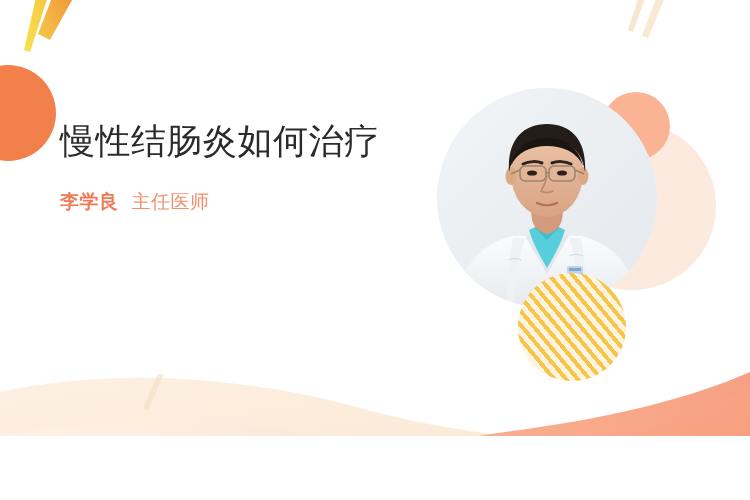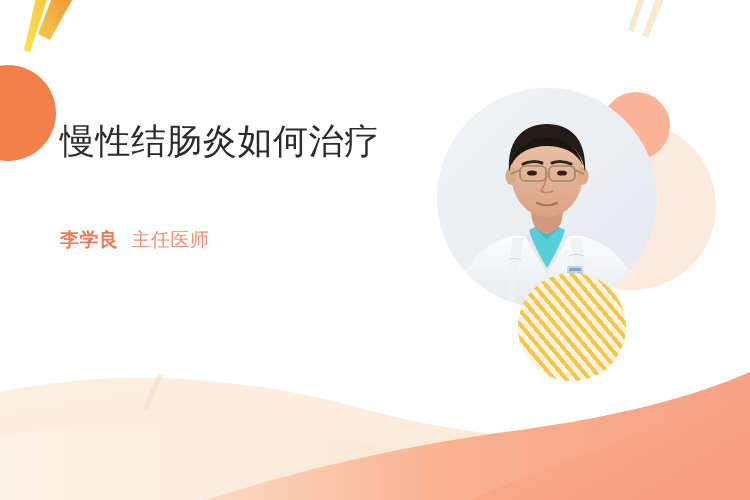--- a/index.html
+++ b/index.html
@@ -7,21 +7,21 @@
     padding: 0;
     background: #ffffff;
   }
   body {
     font-family: "Liberation Sans", "DejaVu Sans", sans-serif;
   }
 
   #card {
     position: relative;
     width: 750px;
-    height: 500px;
+    height: 436px;
     overflow: hidden;
     background: #ffffff;
   }
 
   
   .bg-layer {
     position: absolute;
     inset: 0;
     width: 750px;
     height: 500px;
@@ -39,21 +39,21 @@
   .title {
     font-size: 35px;
     line-height: 1.30;
     font-weight: 400;
     color: #2b2b2b;
     letter-spacing: 0.5px;
     margin: 0;
     width: 330px;
   }
   .byline {
-    margin-top: 66px;
+    margin-top: 28px;
     font-size: 19px;
     line-height: 1.0;
     white-space: nowrap;
   }
   .doctor-name {
     font-weight: bold;
     color: #f07a55;
     letter-spacing: 0.5px;
   }
   .doctor-title {

